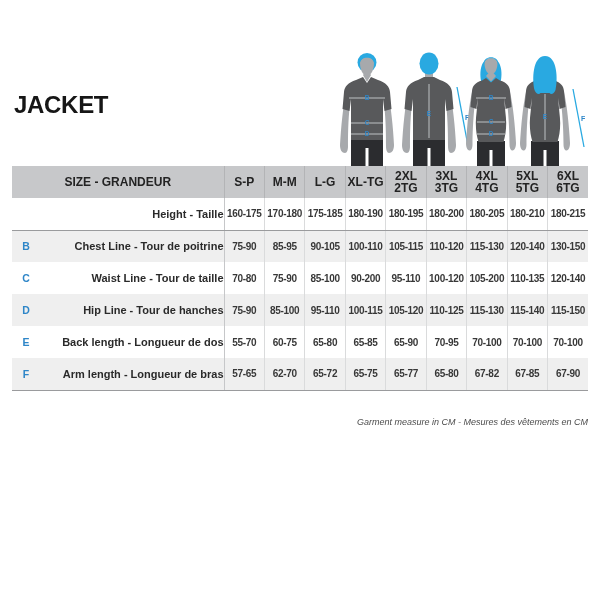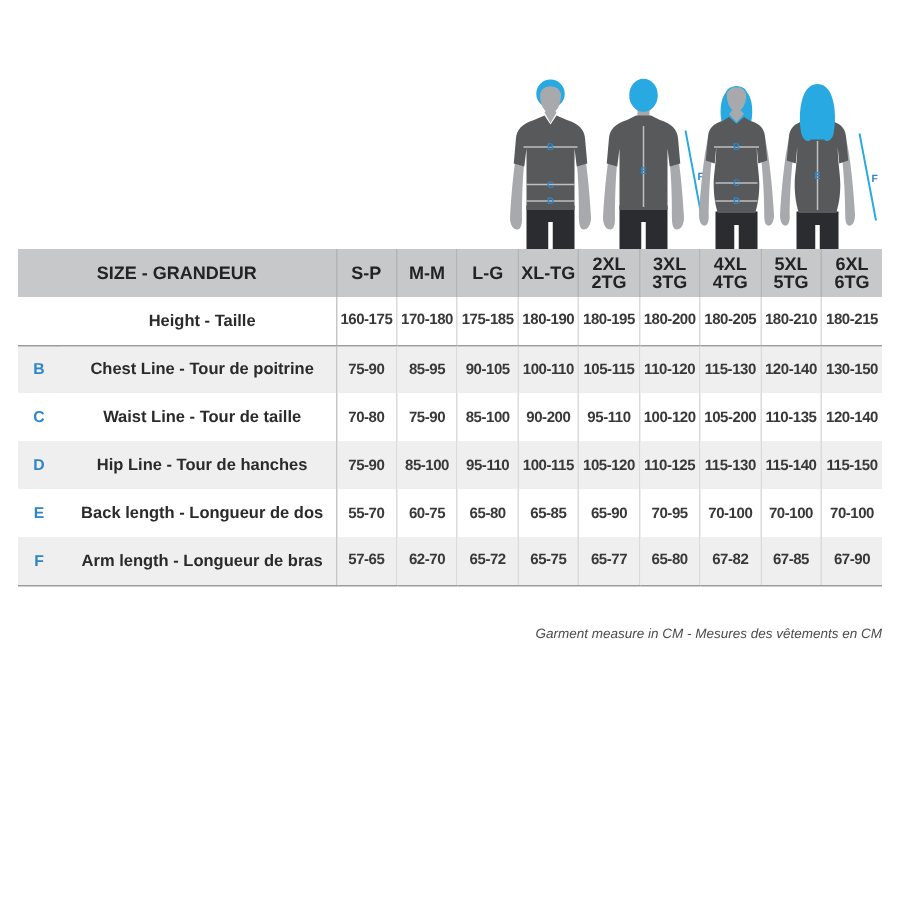--- a/index.html
+++ b/index.html
@@ -23,35 +23,36 @@
 
   .table-wrap { position:absolute; left:12px; top:166px; width:576px; }
   table { width:576px; border-collapse:collapse; table-layout:fixed; }
   thead th { background:var(--header-gray,#c7c8ca); height:32px; vertical-align:middle; text-align:center;
              font-size:12px; line-height:12.5px; font-weight:bold; color:#232323; }
   thead th.labelhead { border-right:1px solid #b3b4b6; }
   thead th.size { border-left:1px solid #b3b4b6; }
   tbody td { height:32px; vertical-align:middle; background:#fff; }
   tbody tr.shaded td { background:var(--row-shade-gray,#efefef); }
   td.letter { text-align:center; font-weight:bold; font-size:10.5px; color:var(--measure-letter-blue,#2e86c8); }
-  td.label  { font-weight:bold; font-size:11px; color:#2a2a2a; text-align:center; padding-left:6px;
+  td.label  { font-weight:bold; font-size:11px; color:#2a2a2a; text-align:right; padding-left:6px;
               border-right:1px solid #c6c7c9; white-space:nowrap; overflow:hidden; }
   td.val    { text-align:center; font-weight:bold; font-size:10px; letter-spacing:-0.3px; color:#383838;
               border-left:1px solid #dadbdc; white-space:nowrap; overflow:hidden; }
   tbody tr:first-child td { border-bottom:1.5px solid #9a9b9d; }
   tbody tr:last-child td  { border-bottom:1.5px solid #9a9b9d; }
 
   .footer { position:absolute; top:417px; right:12px; font-size:9px; color:#4c4c4c;font-style:italic; }
 </style>
 </head>
 <body>
 
 <div class="page">
 
   <div class="title">
+    <div>JACKET</div>
   </div>
 
   <div class="figures">
 
     <svg class="fig fig1" width="70" height="116" viewBox="0 0 70 116">
       <path class="skin" d="M14,43 C11,56 9,77 8,95 C8,100 10,103 13,103 C15,103 16,100 16,96 C16,88 16,70 18,54 Z"></path>
       <path class="skin" d="M56,43 C59,56 61,77 62,95 C62,100 60,103 57,103 C55,103 54,100 54,96 C54,88 54,70 52,54 Z"></path>
       <path class="pants" d="M19,87 L51,87 L51,116 L36.5,116 L36.5,98 L33.5,98 L33.5,116 L19,116 Z"></path>
       <path class="skin" d="M31,25 L35,32 L39,25 L36,21 L34,21 Z"></path>
       <path class="shirt" d="M31,27 L24,30 C16,32.5 12.5,36.5 12,42 L10.5,59 L17.5,61 L19,49 L19,90 L51,90 L51,49 L52.5,61 L59.5,59 L58,42 C57.5,36.5 54,32.5 46,30 L39,27 L35,33 Z"></path>

